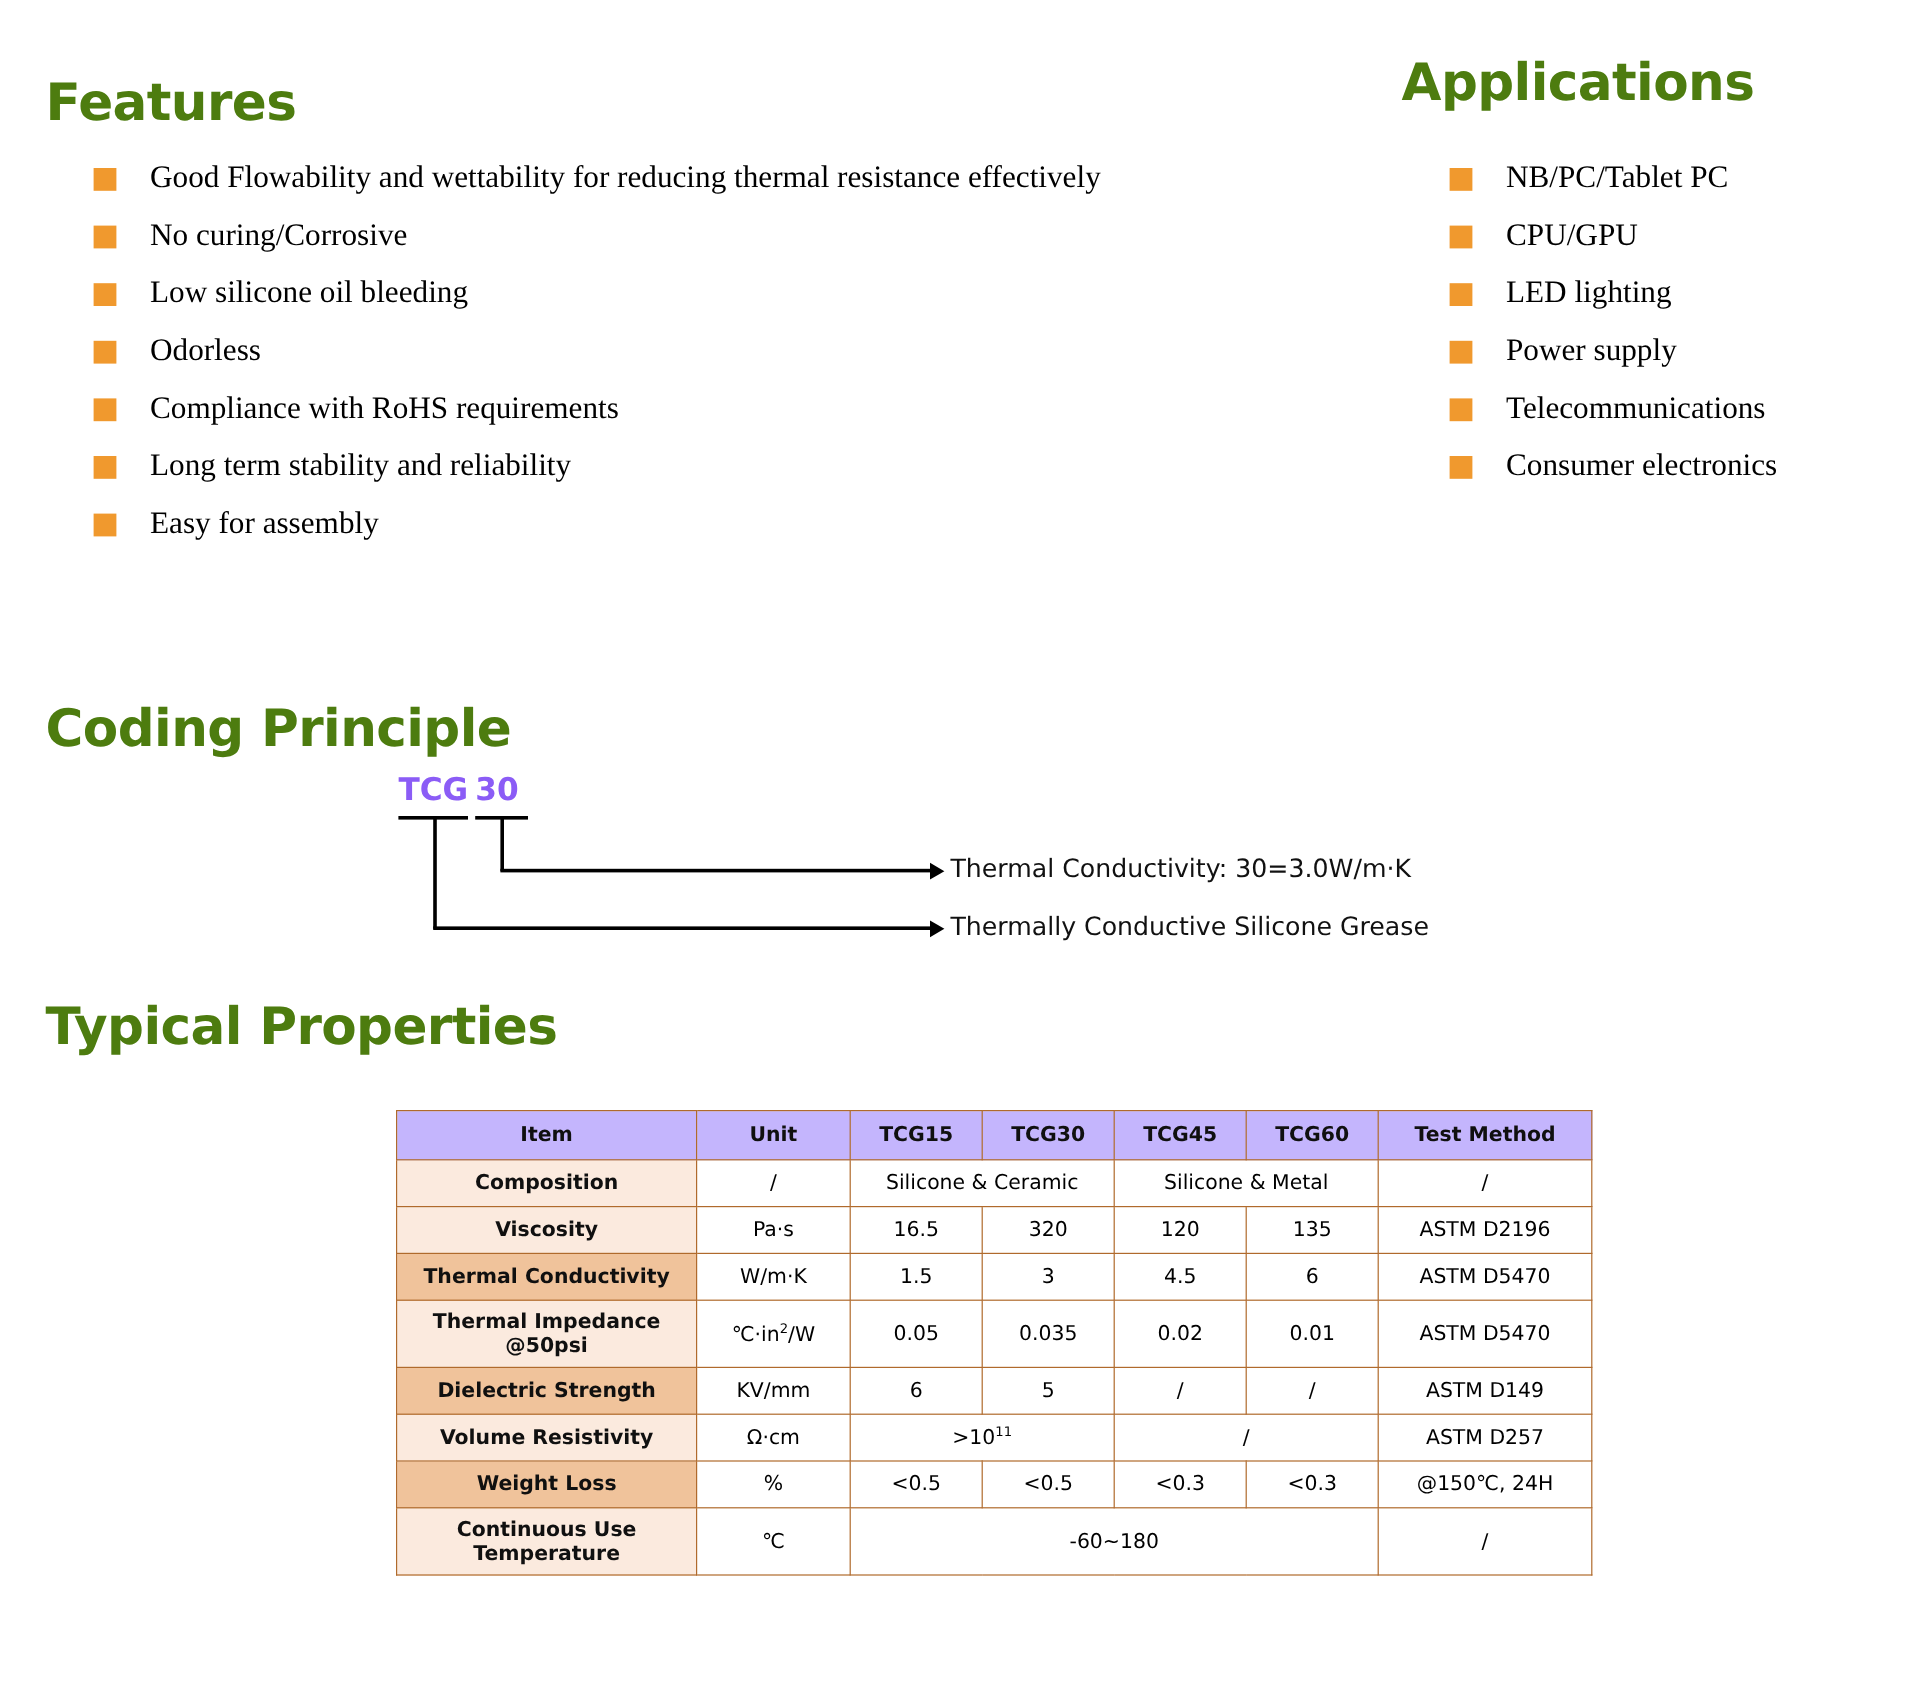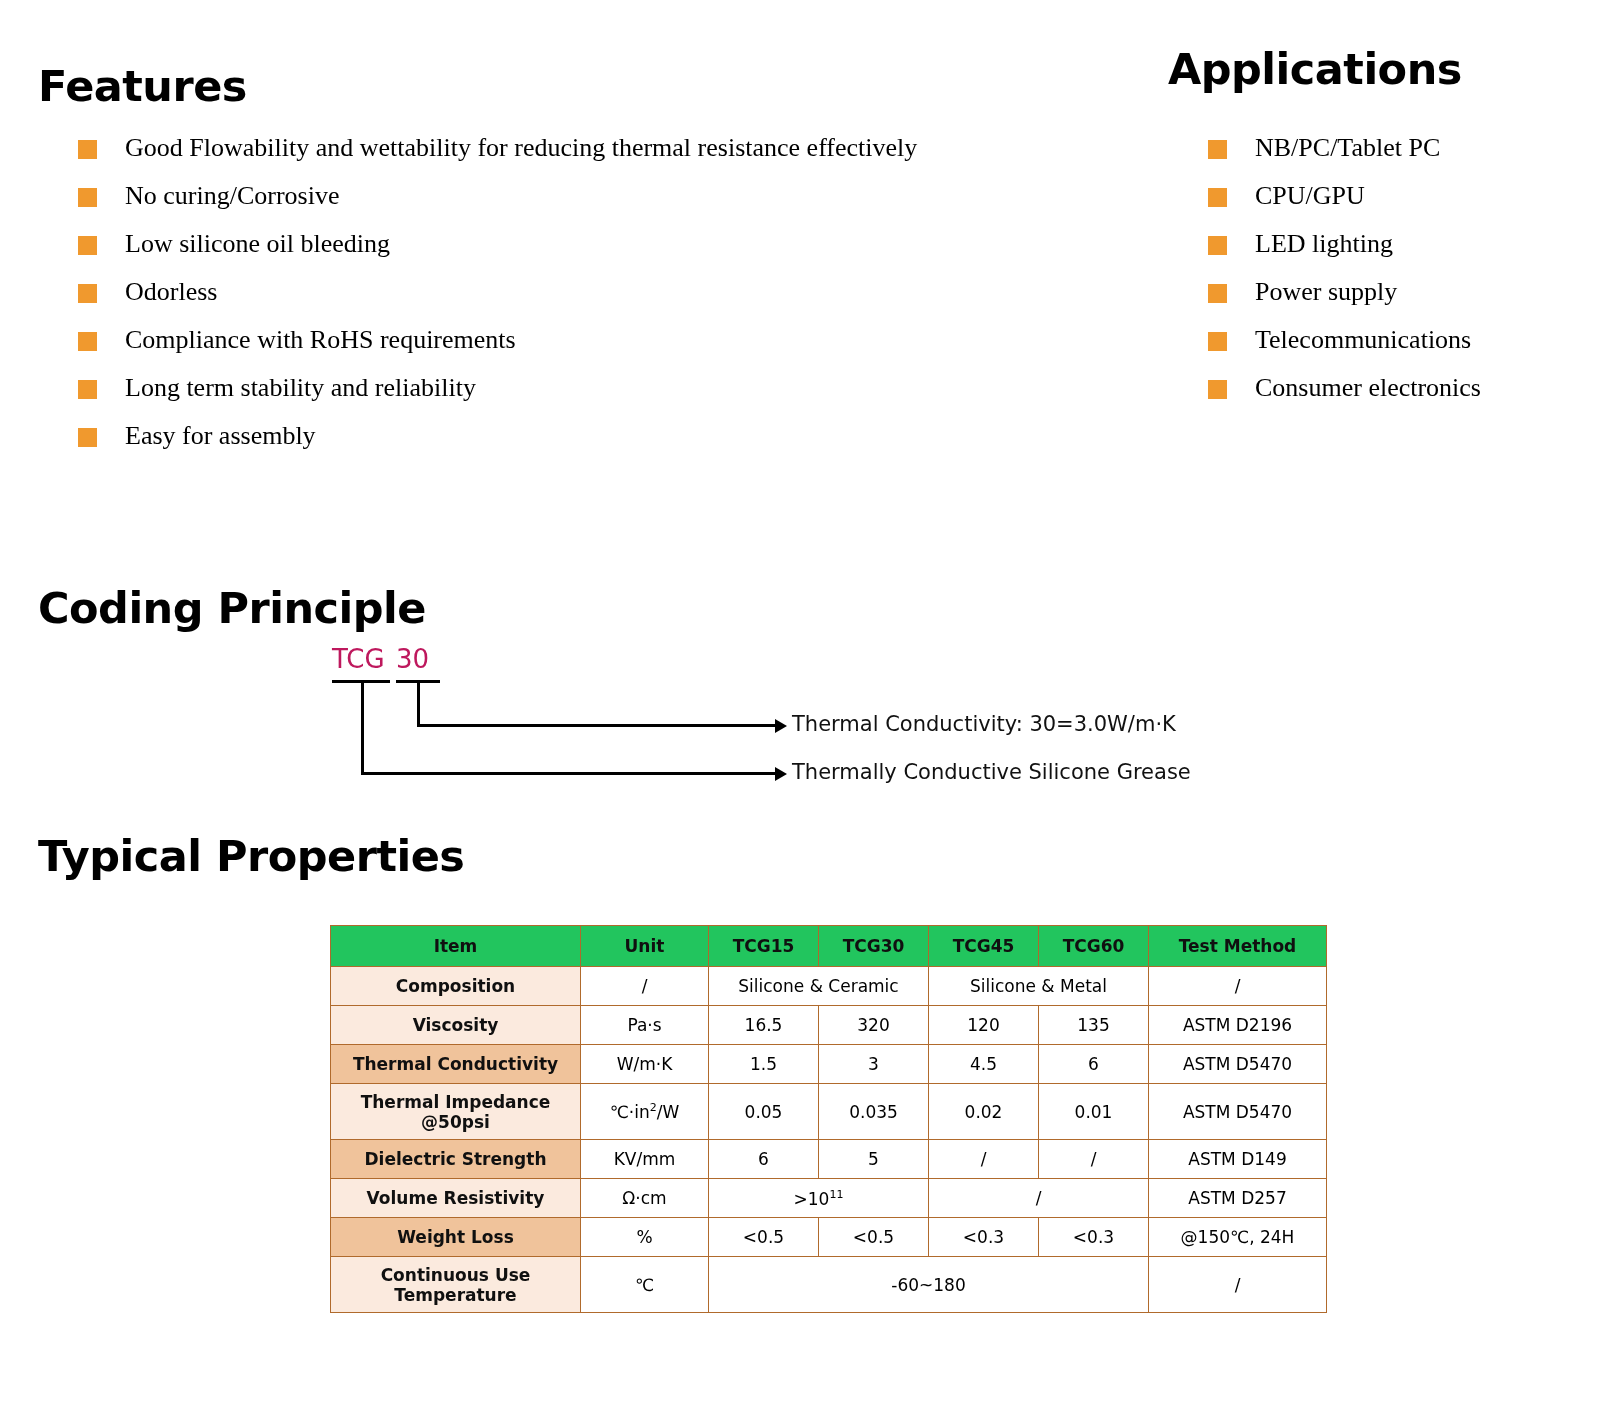--- a/index.html
+++ b/index.html
@@ -15,21 +15,21 @@
     color: #000000;
     overflow: hidden;
   }
 
   
   .section-title {
     font-family: "DejaVu Sans", sans-serif;
     font-weight: bold;
     font-size: 43px;
     letter-spacing: -0.5px;
-    color: #000000;
+    color: #4d7c0f;
     line-height: 1;
   }
 
   #features-title { position: absolute; left: 38px;  top: 36px; }
   #applications-title { position: absolute; left: 1168px; top: 36px; margin-top: 12px; }
   #coding-title { position: absolute; left: 38px;  top: 558px; }
   #properties-title { position: absolute; left: 38px;  top: 806px; }
 
   
   .bullet-list {
@@ -65,23 +65,23 @@
   #coding-diagram {
     position: absolute;
     left: 320px;
     top: 636px;
     width: 900px;
     height: 165px;
   }
   .code-label {
     position: absolute;
     font-family: "DejaVu Sans", sans-serif;
-    font-weight: normal;
+    font-weight: bold;
     font-size: 26px;
-    color: #be185d;
+    color: #8b5cf6;
   }
   #code-tcg { left: 12px; top: 8px; }
   #code-30  { left: 76px; top: 8px; }
 
   .code-underline {
     position: absolute;
     height: 3px;
     background: #000;
   }
   #underline-tcg { left: 12px; top: 44px; width: 58px; }
@@ -131,21 +131,21 @@
     table-layout: fixed;
   }
   #properties-table th,
   #properties-table td {
     border: 1px solid #b06a2c;
     text-align: center;
     vertical-align: middle;
     padding: 0 4px;
   }
   #properties-table thead th {
-    background: #22c55e;
+    background: #c4b5fd;
     font-weight: bold;
     height: 40px;
     color: #101010;
   }
   #properties-table tbody tr { height: 39px; }
   #properties-table tbody tr.tall { height: 56px; }
 
   .row-head {
     font-weight: bold;
     color: #101010;

